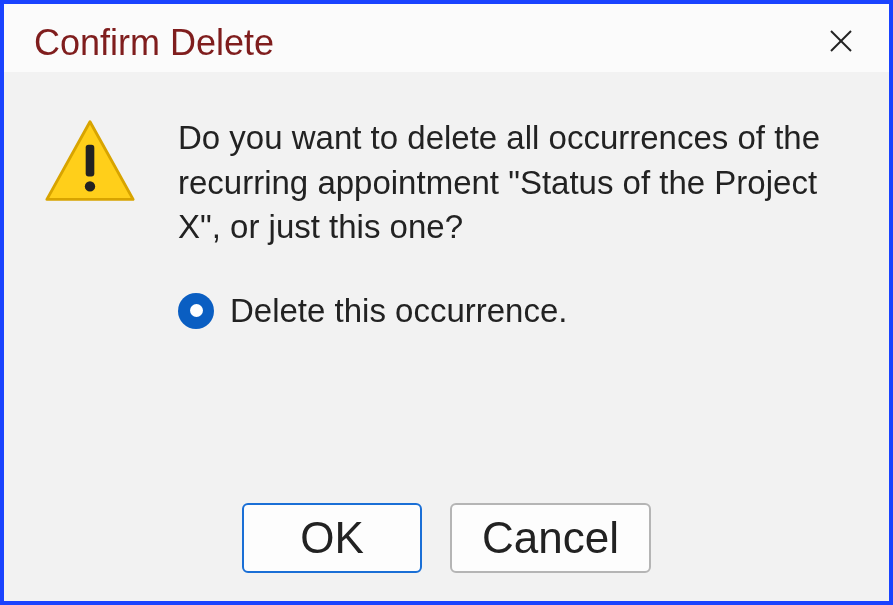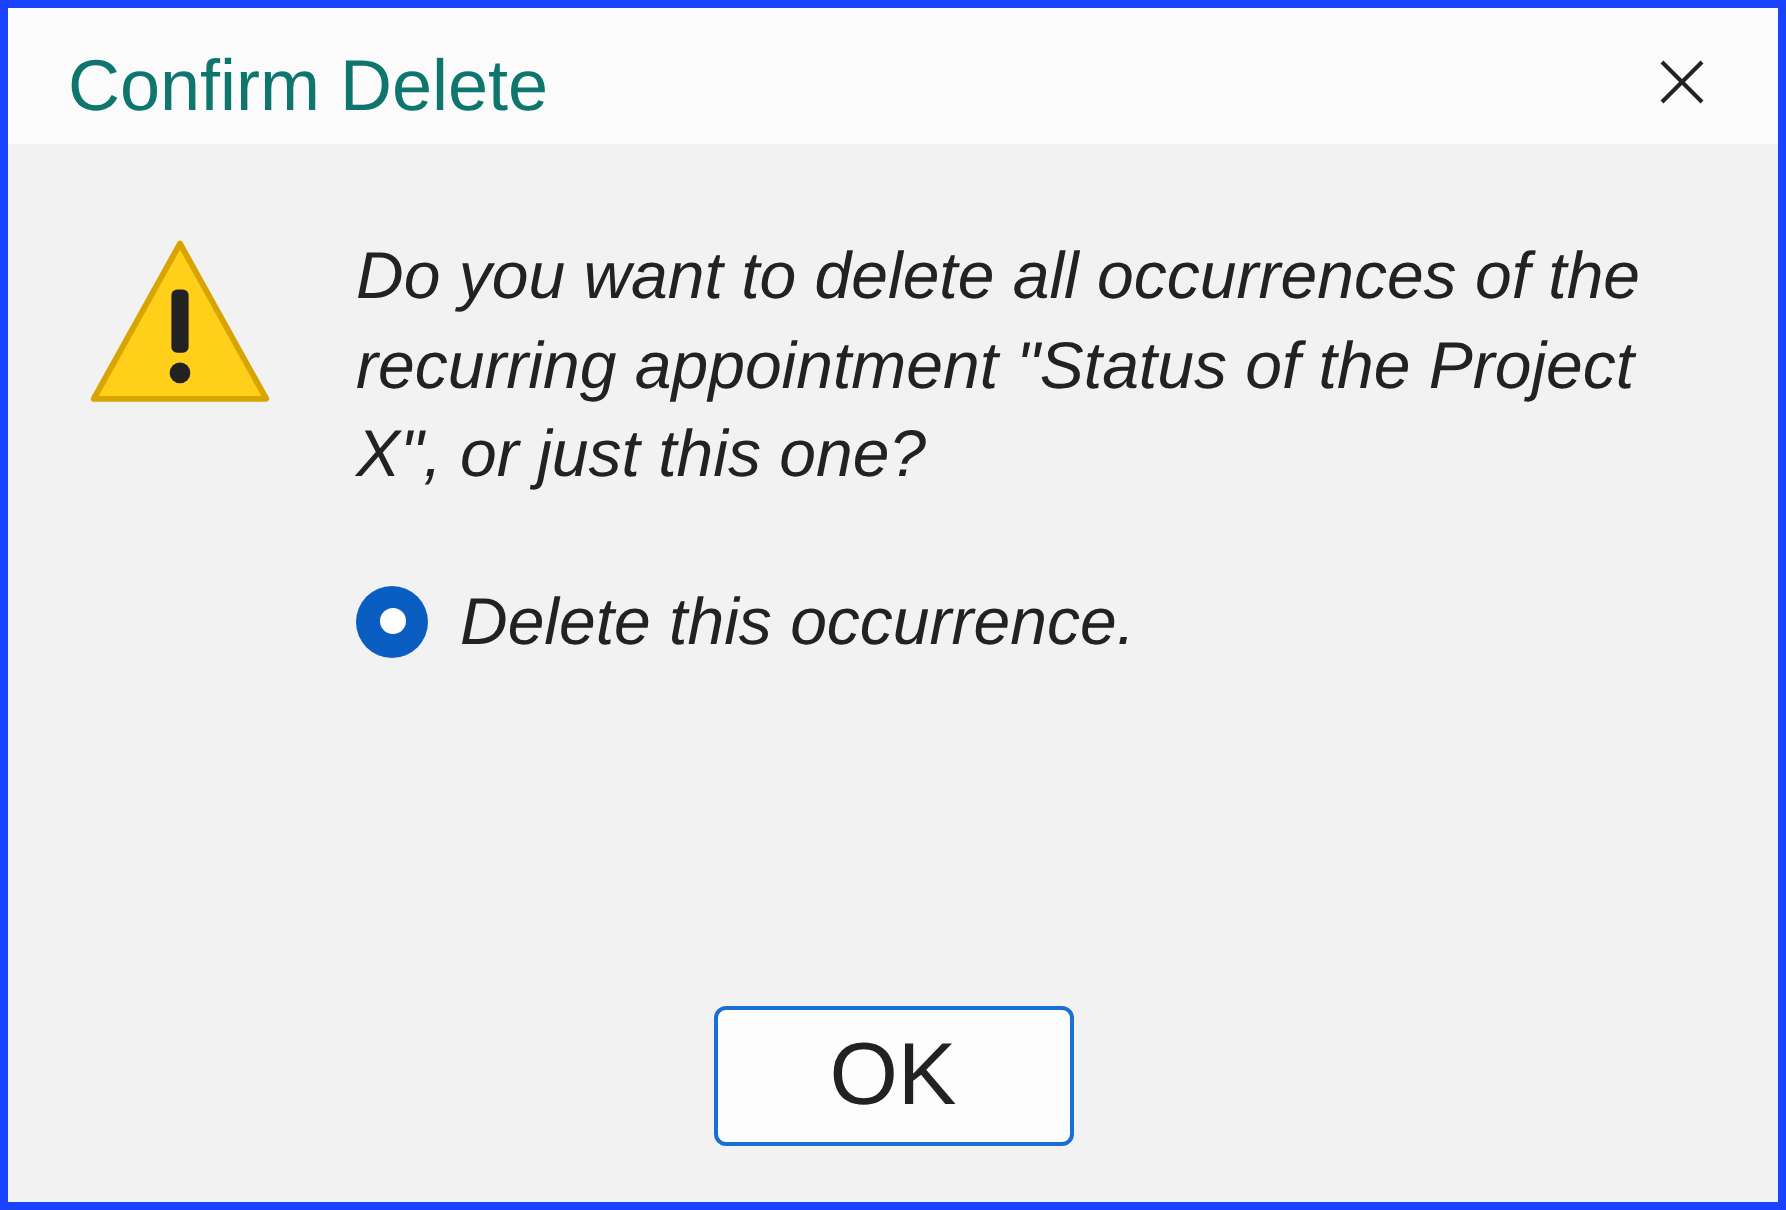--- a/index.html
+++ b/index.html
@@ -22,37 +22,36 @@
     .titlebar {
       display: flex;
       align-items: center;
       justify-content: space-between;
       padding: 18px 30px 8px 30px;
       background: #fbfbfb;
     }
     .titlebar .title {
       font-size: 36px;
       font-weight: 400;
-      color: #0f766e;
+      color: #7f1d1d;
     }
     .titlebar .close {
       width: 36px;
       height: 36px;
       display: flex;
       align-items: center;
       justify-content: center;
       cursor: pointer;
     }
     .titlebar .close svg { width: 30px; height: 30px; }
 
     .body {
       flex: 1;
       display: flex;
       padding: 44px 32px 0 40px;
-      font-style: italic;
     }
     .icon-col {
       width: 110px;
       flex-shrink: 0;
     }
     .warning-icon svg {
       width: 92px;
       height: 92px;
     }
     .content-col {
@@ -160,15 +159,16 @@
             <div class="radio-inner"></div>
           </div>
           <div class="option-label">Delete this occurrence.</div>
         </div>
       </div>
     </div>
   </div>
 
   <div class="buttons">
     <button class="btn primary">OK</button>
+    <button class="btn">Cancel</button>
   </div>
 
 </div>
 
 </body></html>

